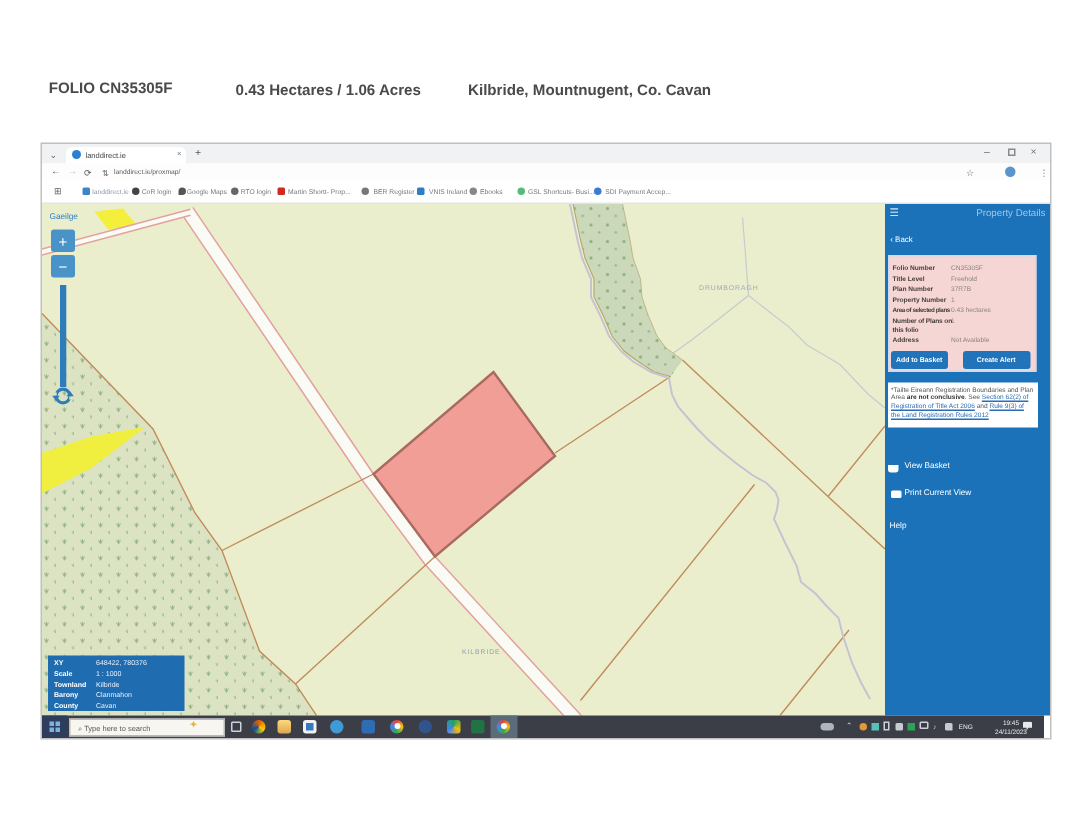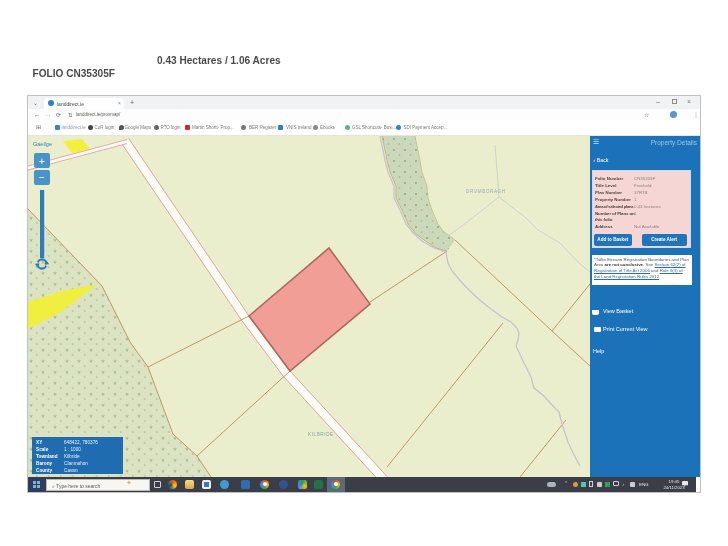--- a/index.html
+++ b/index.html
@@ -22,24 +22,25 @@
   .prow{position:absolute;left:2.5px;width:95px;font-size:4.4px;color:#8a8580;line-height:1.3;}
   .prow b{color:#443f3c;font-weight:bold;letter-spacing:0;white-space:nowrap;}
   .prow span{position:absolute;left:39px;top:0;}
   .lnk{color:#2b6cb5;text-decoration:underline;}
   .tico{position:absolute;top:2.5px;width:9px;height:9px;border-radius:2px;}
 </style>
 </head>
 <body>
 <div id="page">
 
-  <div class="hdr" style="left:32.5px;top:68px;">FOLIO CN35305F</div>
+  <div class="hdr" style="left:32.5px;top:54px;">FOLIO CN35305F</div>
 
   <div class="hdr" style="left:157px;top:54.5px;">0.43 Hectares / 1.06 Acres</div>
 
+  <div class="hdr" style="left:312px;top:54.5px;">Kilbride, Mountnugent, Co. Cavan</div>
 
   <div id="shot">
 
     <div id="tabstrip">
       <div style="position:absolute;left:5px;top:3px;font-size:6px;color:#666;">⌄</div>
 
       <div id="tab">
         <span style="position:absolute;left:4px;top:2.2px;width:6px;height:6px;border-radius:50%;background:#2d7fd0;"></span>
         <span style="position:absolute;left:13px;top:2.5px;">landdirect.ie</span>
         <span style="position:absolute;right:3px;top:2px;color:#777;">×</span>

